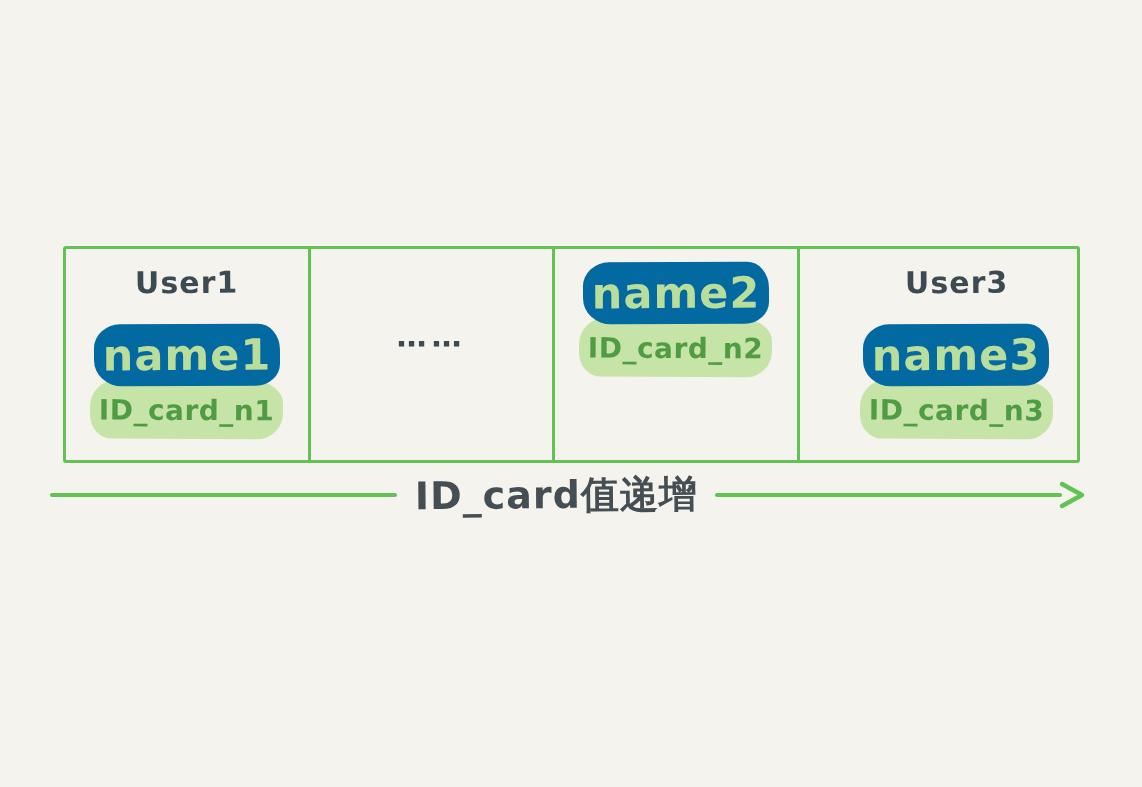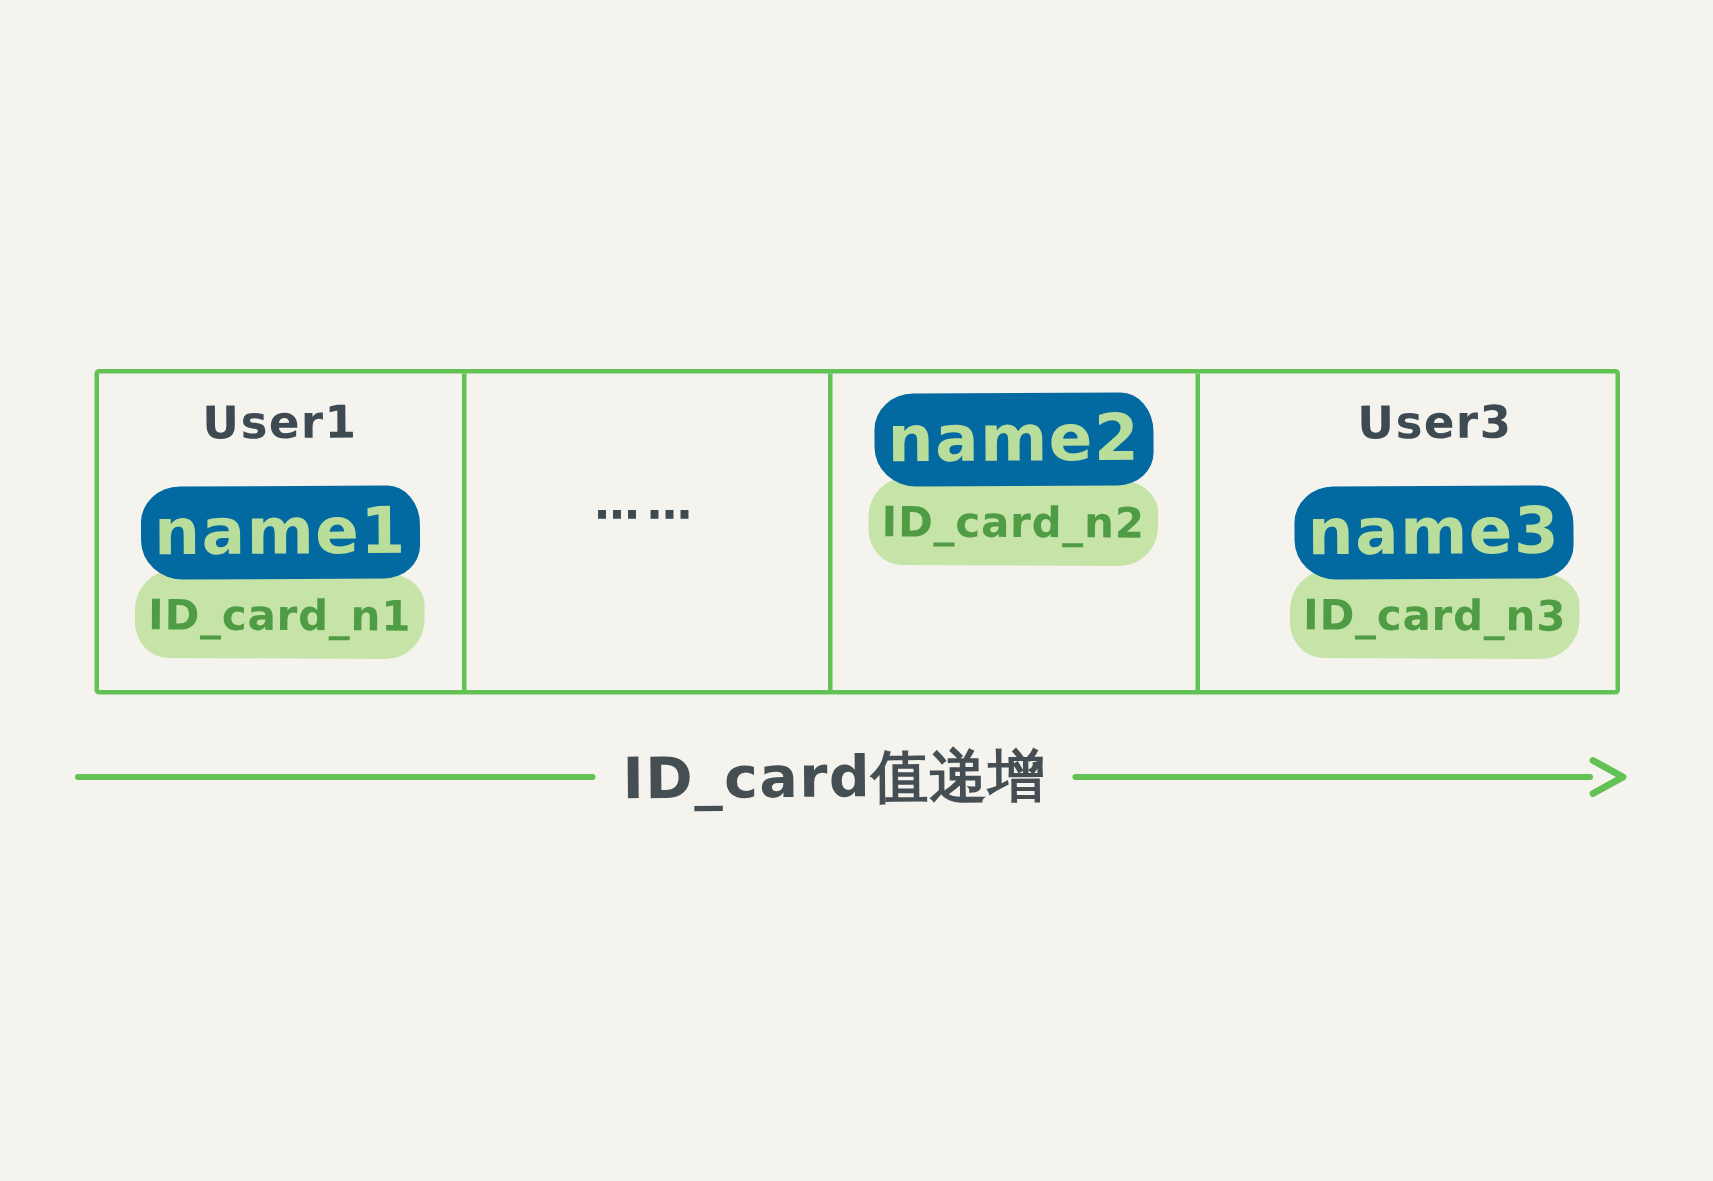--- a/index.html
+++ b/index.html
@@ -87,21 +87,21 @@
     font-size: 30px;
     font-weight: 700;
     letter-spacing: 5px;
     color: #3e4a51;
     margin-top: -22px;
   }
   
   .increase-arrow {
     position: absolute;
     left: 50px;
-    top: 493px;
+    top: 470px;
     width: 1040px;
     height: 50px;
     display: flex;
     align-items: center;
   }
   .arrow-line {
     flex: 1 1 0;
     height: 4px;
     background: #62c254;
     border-radius: 2px;

